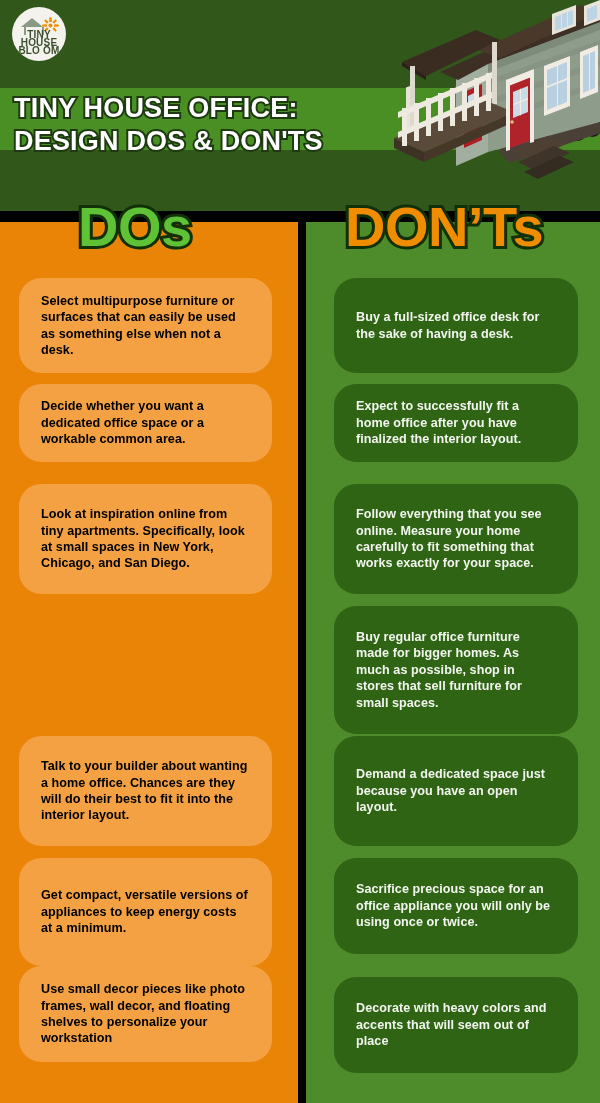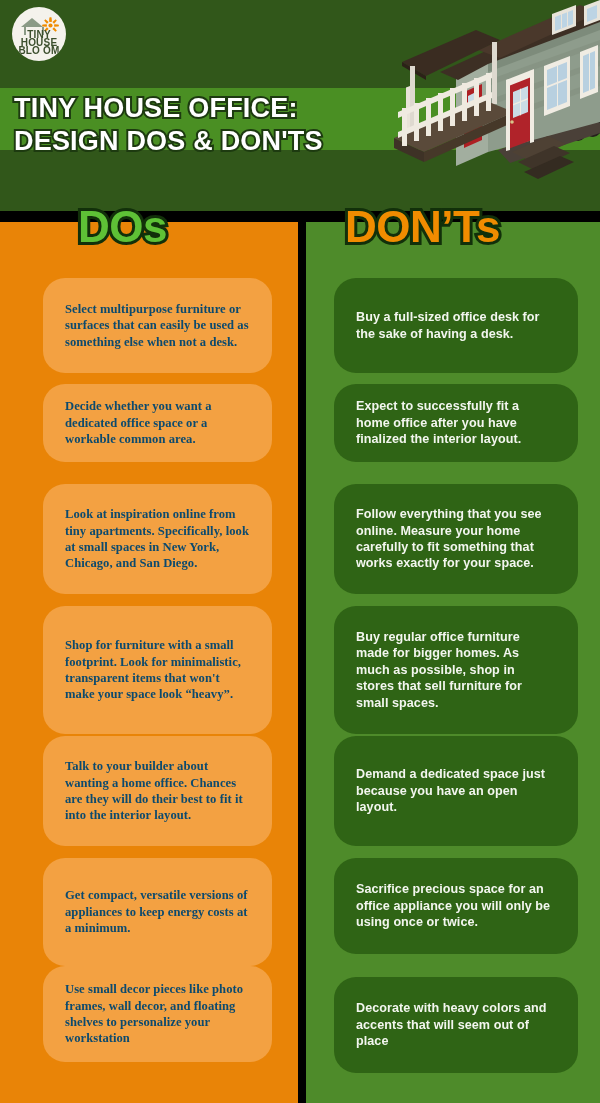--- a/index.html
+++ b/index.html
@@ -95,21 +95,21 @@
     position:absolute; left:298px; top:211px;
     width:8px; height:892px;
     background:#000000;
     z-index:4;
   }
 
   
   .col-heading {
     position:absolute;
     top:201px;
-    font-size:44px;
+    font-size:56px;
     line-height:52px;
     font-weight:bold;
     letter-spacing:-0.5px;
     z-index:6;
     -webkit-text-stroke:6px #12300a;
     paint-order:stroke fill;
   }
   .heading-dos  { left:78px;  color:#5ec136; }
   .heading-donts{ left:345px; color:#f08c00; }
 
@@ -124,24 +124,23 @@
   .col-left  { left:0;     width:298px; background:#e98407; }
   .col-right { left:306px; width:294px; background:#4e8b2a; }
 
   .card {
     border-radius:22px;
     display:flex;
     align-items:center;
     padding:12px 22px;
   }
   .card-left {
-    margin:0 26px 0 43px;
+    margin:0 26px 0 19px;
     background:#f3a142;
-    color:#0c4a6e;
-    font-family:Liberation Serif, serif;
+    color:#000000;
   }
   .card-right {
     margin:0 22px 0 28px;
     background:#2f6415;
     color:#f3f6ef;
   }
   .card p {
     font-size:12.6px;
     line-height:16.4px;
     font-weight:bold;
@@ -275,23 +274,20 @@
   <div class="col col-left" id="dos-col">
       <div class="card card-left" style="position: absolute; top: 56px; height: 95px; left: 0px; right: 0px;">
         <p>Select multipurpose furniture or surfaces that can easily be used as something else when not a desk.</p>
       </div>
       <div class="card card-left" style="position: absolute; top: 162px; height: 78px; left: 0px; right: 0px;">
         <p>Decide whether you want a dedicated office space or a workable common area.</p>
       </div>
       <div class="card card-left" style="position: absolute; top: 262px; height: 110px; left: 0px; right: 0px;">
         <p>Look at inspiration online from tiny apartments. Specifically, look at small spaces in New York, Chicago, and San Diego.</p>
       </div>
-      <div class="card card-left" style="position: absolute; top: 384px; height: 128px; left: 0px; right: 0px;">
-        <p>Shop for furniture with a small footprint. Look for minimalistic, transparent items that won't make your space look “heavy”.</p>
-      </div>
       <div class="card card-left" style="position: absolute; top: 514px; height: 110px; left: 0px; right: 0px;">
         <p>Talk to your builder about wanting a home office. Chances are they will do their best to fit it into the interior layout.</p>
       </div>
       <div class="card card-left" style="position: absolute; top: 636px; height: 108px; left: 0px; right: 0px; justify-content: center;">
         <p>Get compact, versatile versions of appliances to keep energy costs at a minimum.</p>
       </div>
       <div class="card card-left" style="position: absolute; top: 744px; height: 96px; left: 0px; right: 0px;">
         <p>Use small decor pieces like photo frames, wall decor, and floating shelves to personalize your workstation</p>
       </div>
     </div>

